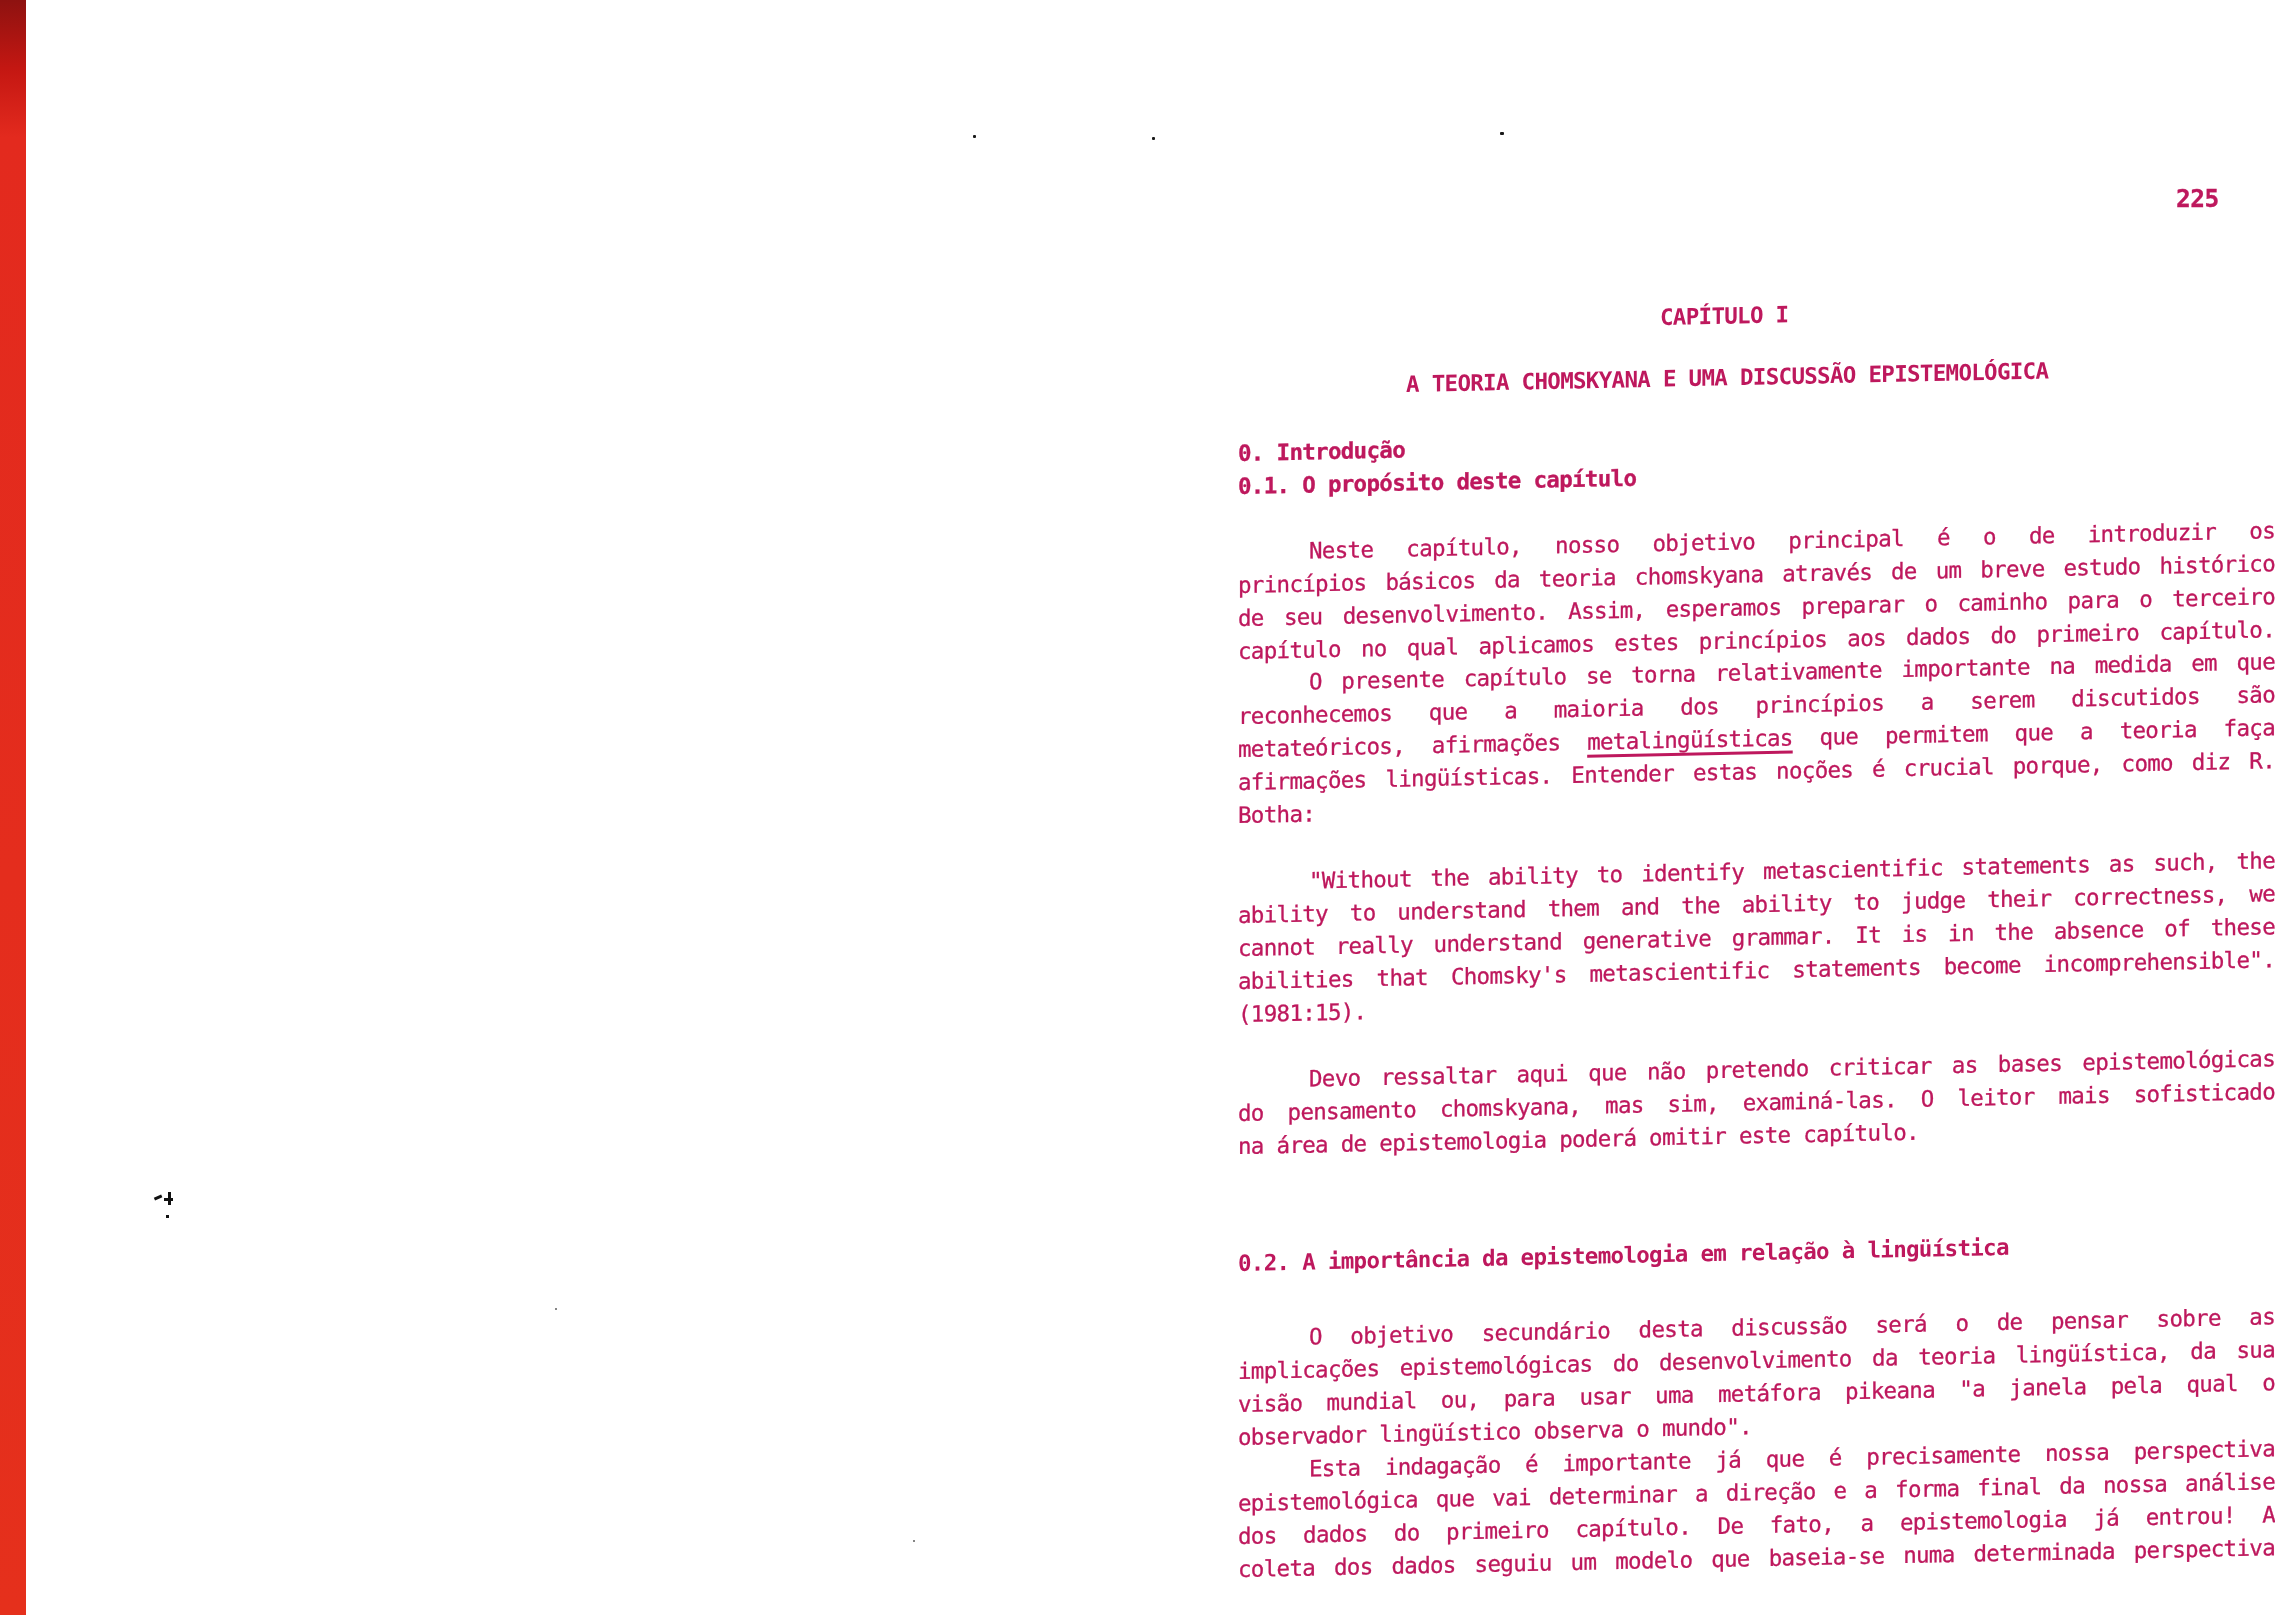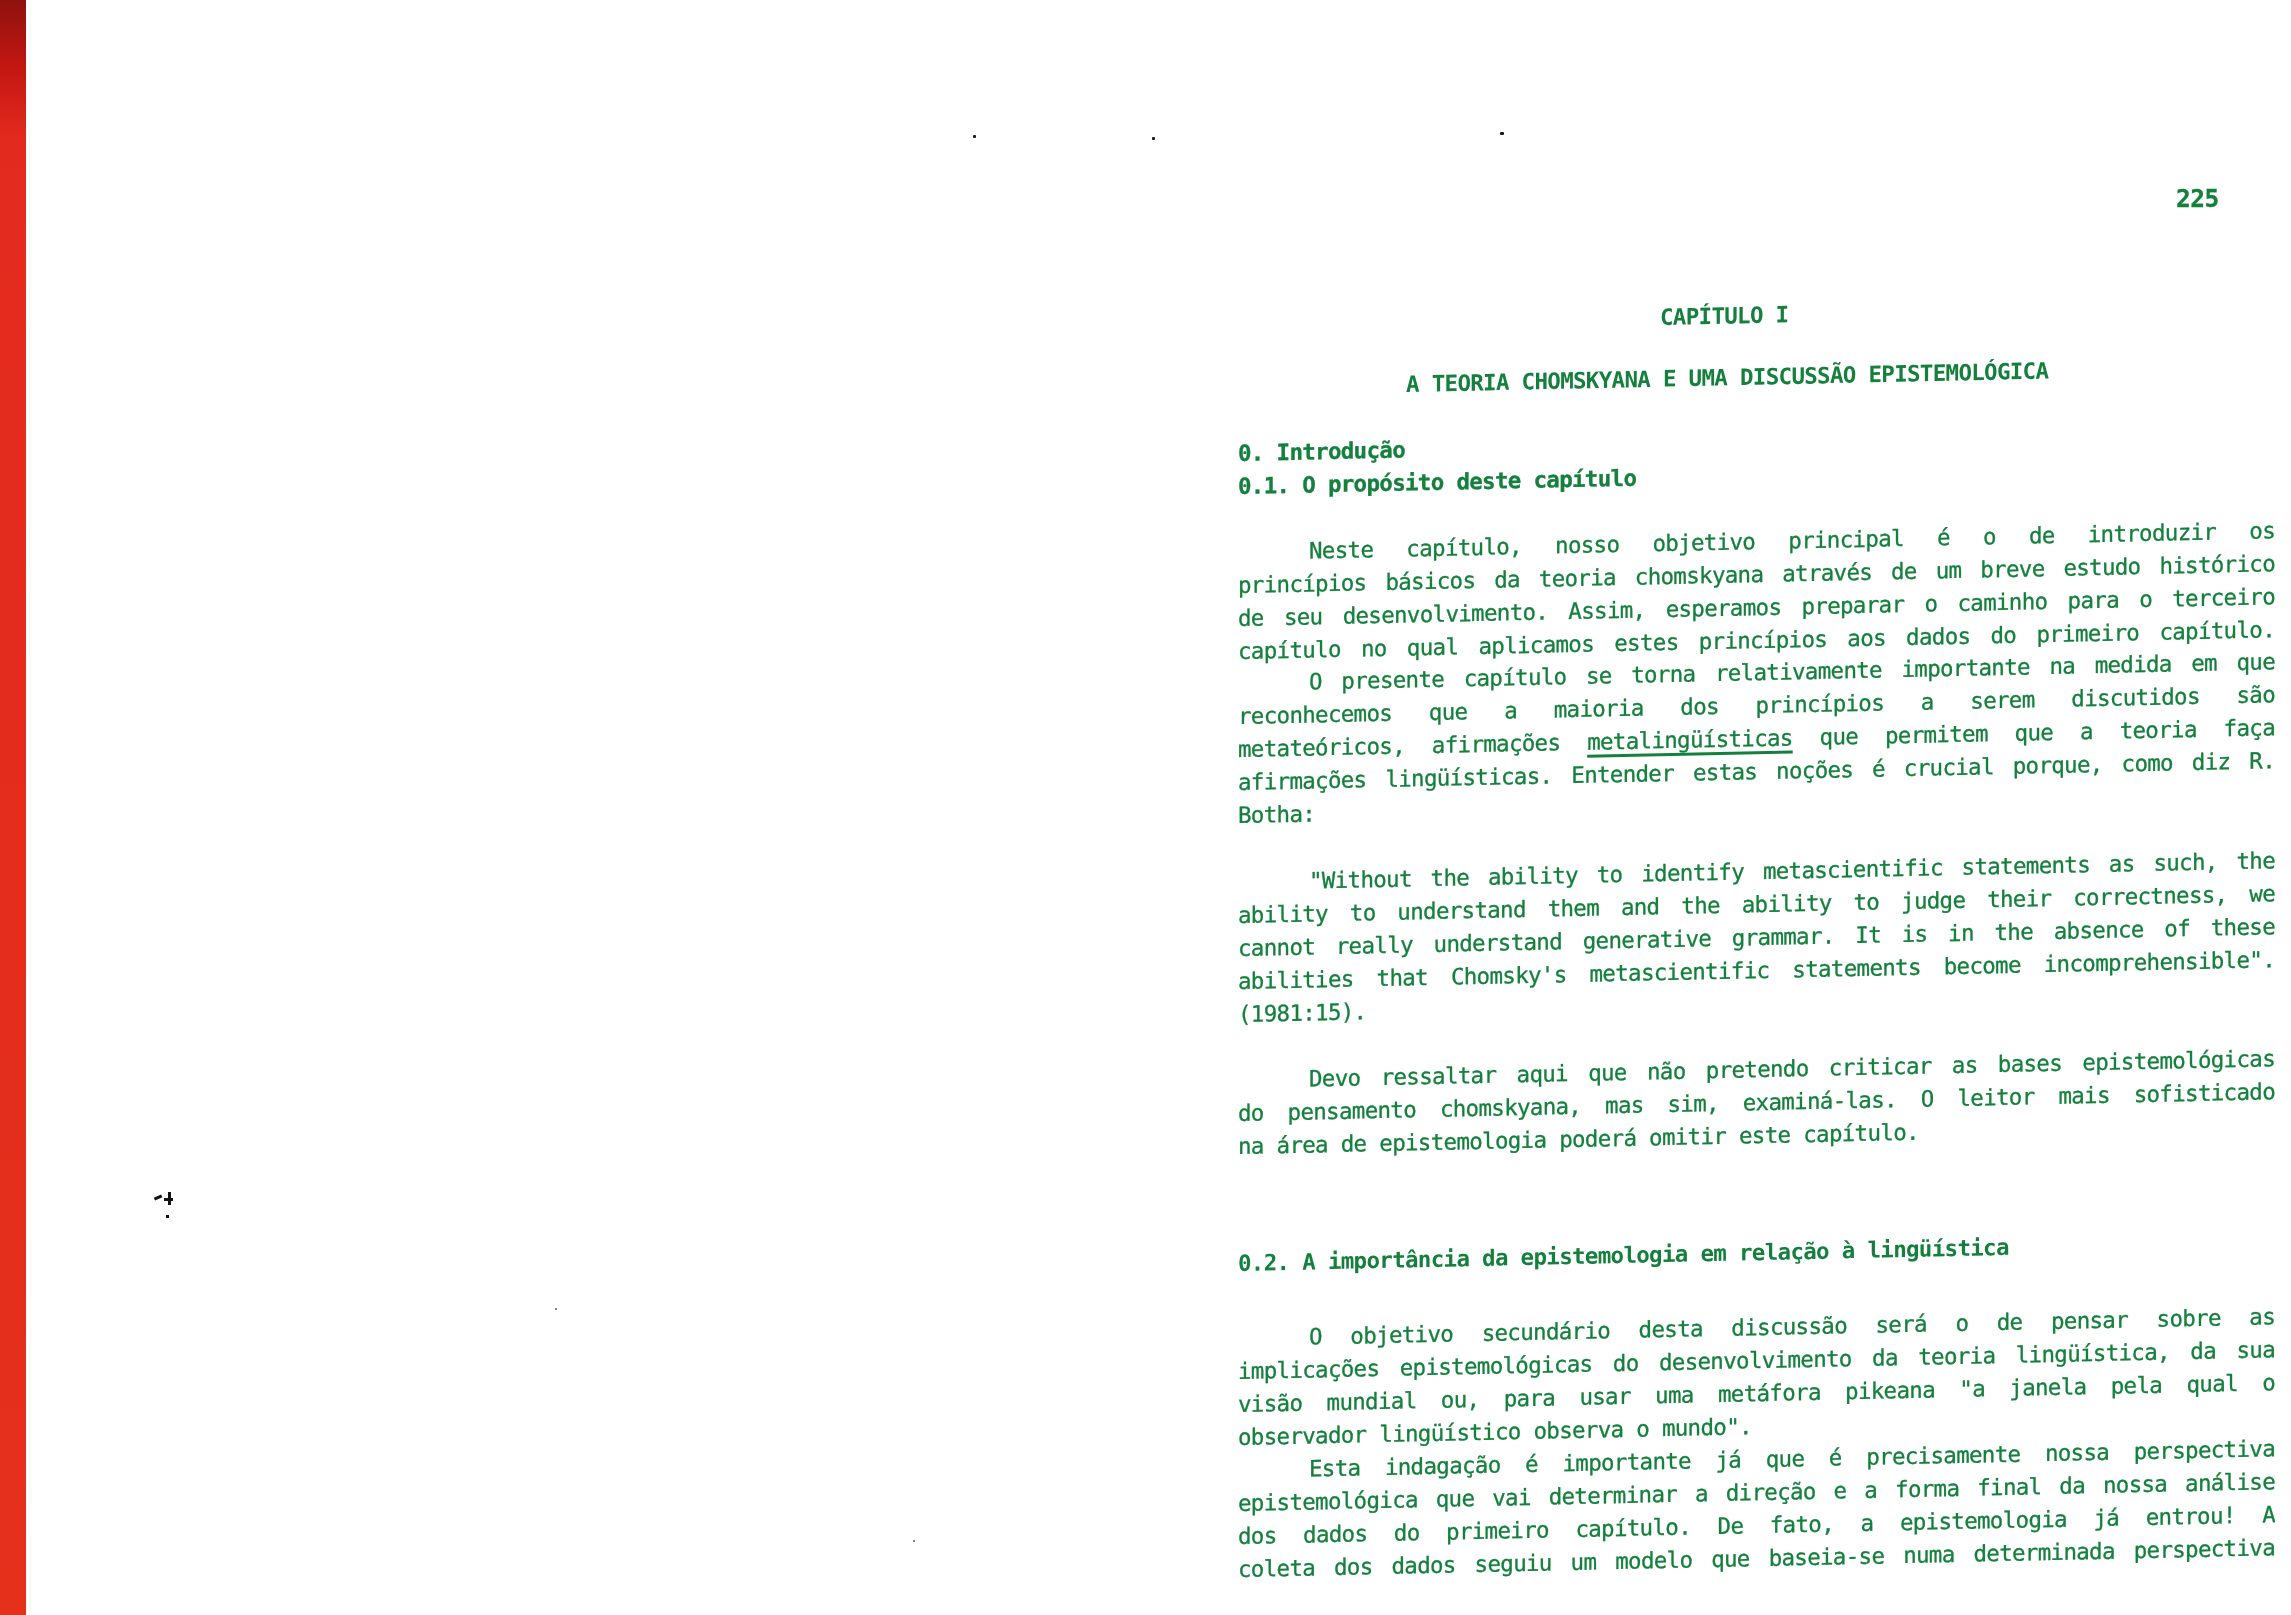--- a/index.html
+++ b/index.html
@@ -2,21 +2,21 @@
 <html><head>
 <meta charset="utf-8">
 <style>
   html,body{margin:0;padding:0;background:#ffffff;}
   .page{
     position:relative;
     width:2292px;height:1615px;
     background:#ffffff;
     overflow:hidden;
     font-family:"DejaVu Sans Mono",monospace;
-    color:#15803d;
+    color:#be185d;
   }
   
   .edge-strip{
     position:absolute;left:0;top:0;width:25.5px;height:1615px;
     background:linear-gradient(180deg,#8e1210 0px,#c41712 69px,#e32a1e 137px,#e5301c 100%);
   }
   .blk{
     position:absolute;
     transform:skewY(-1.2deg);
     transform-origin:0 0;

